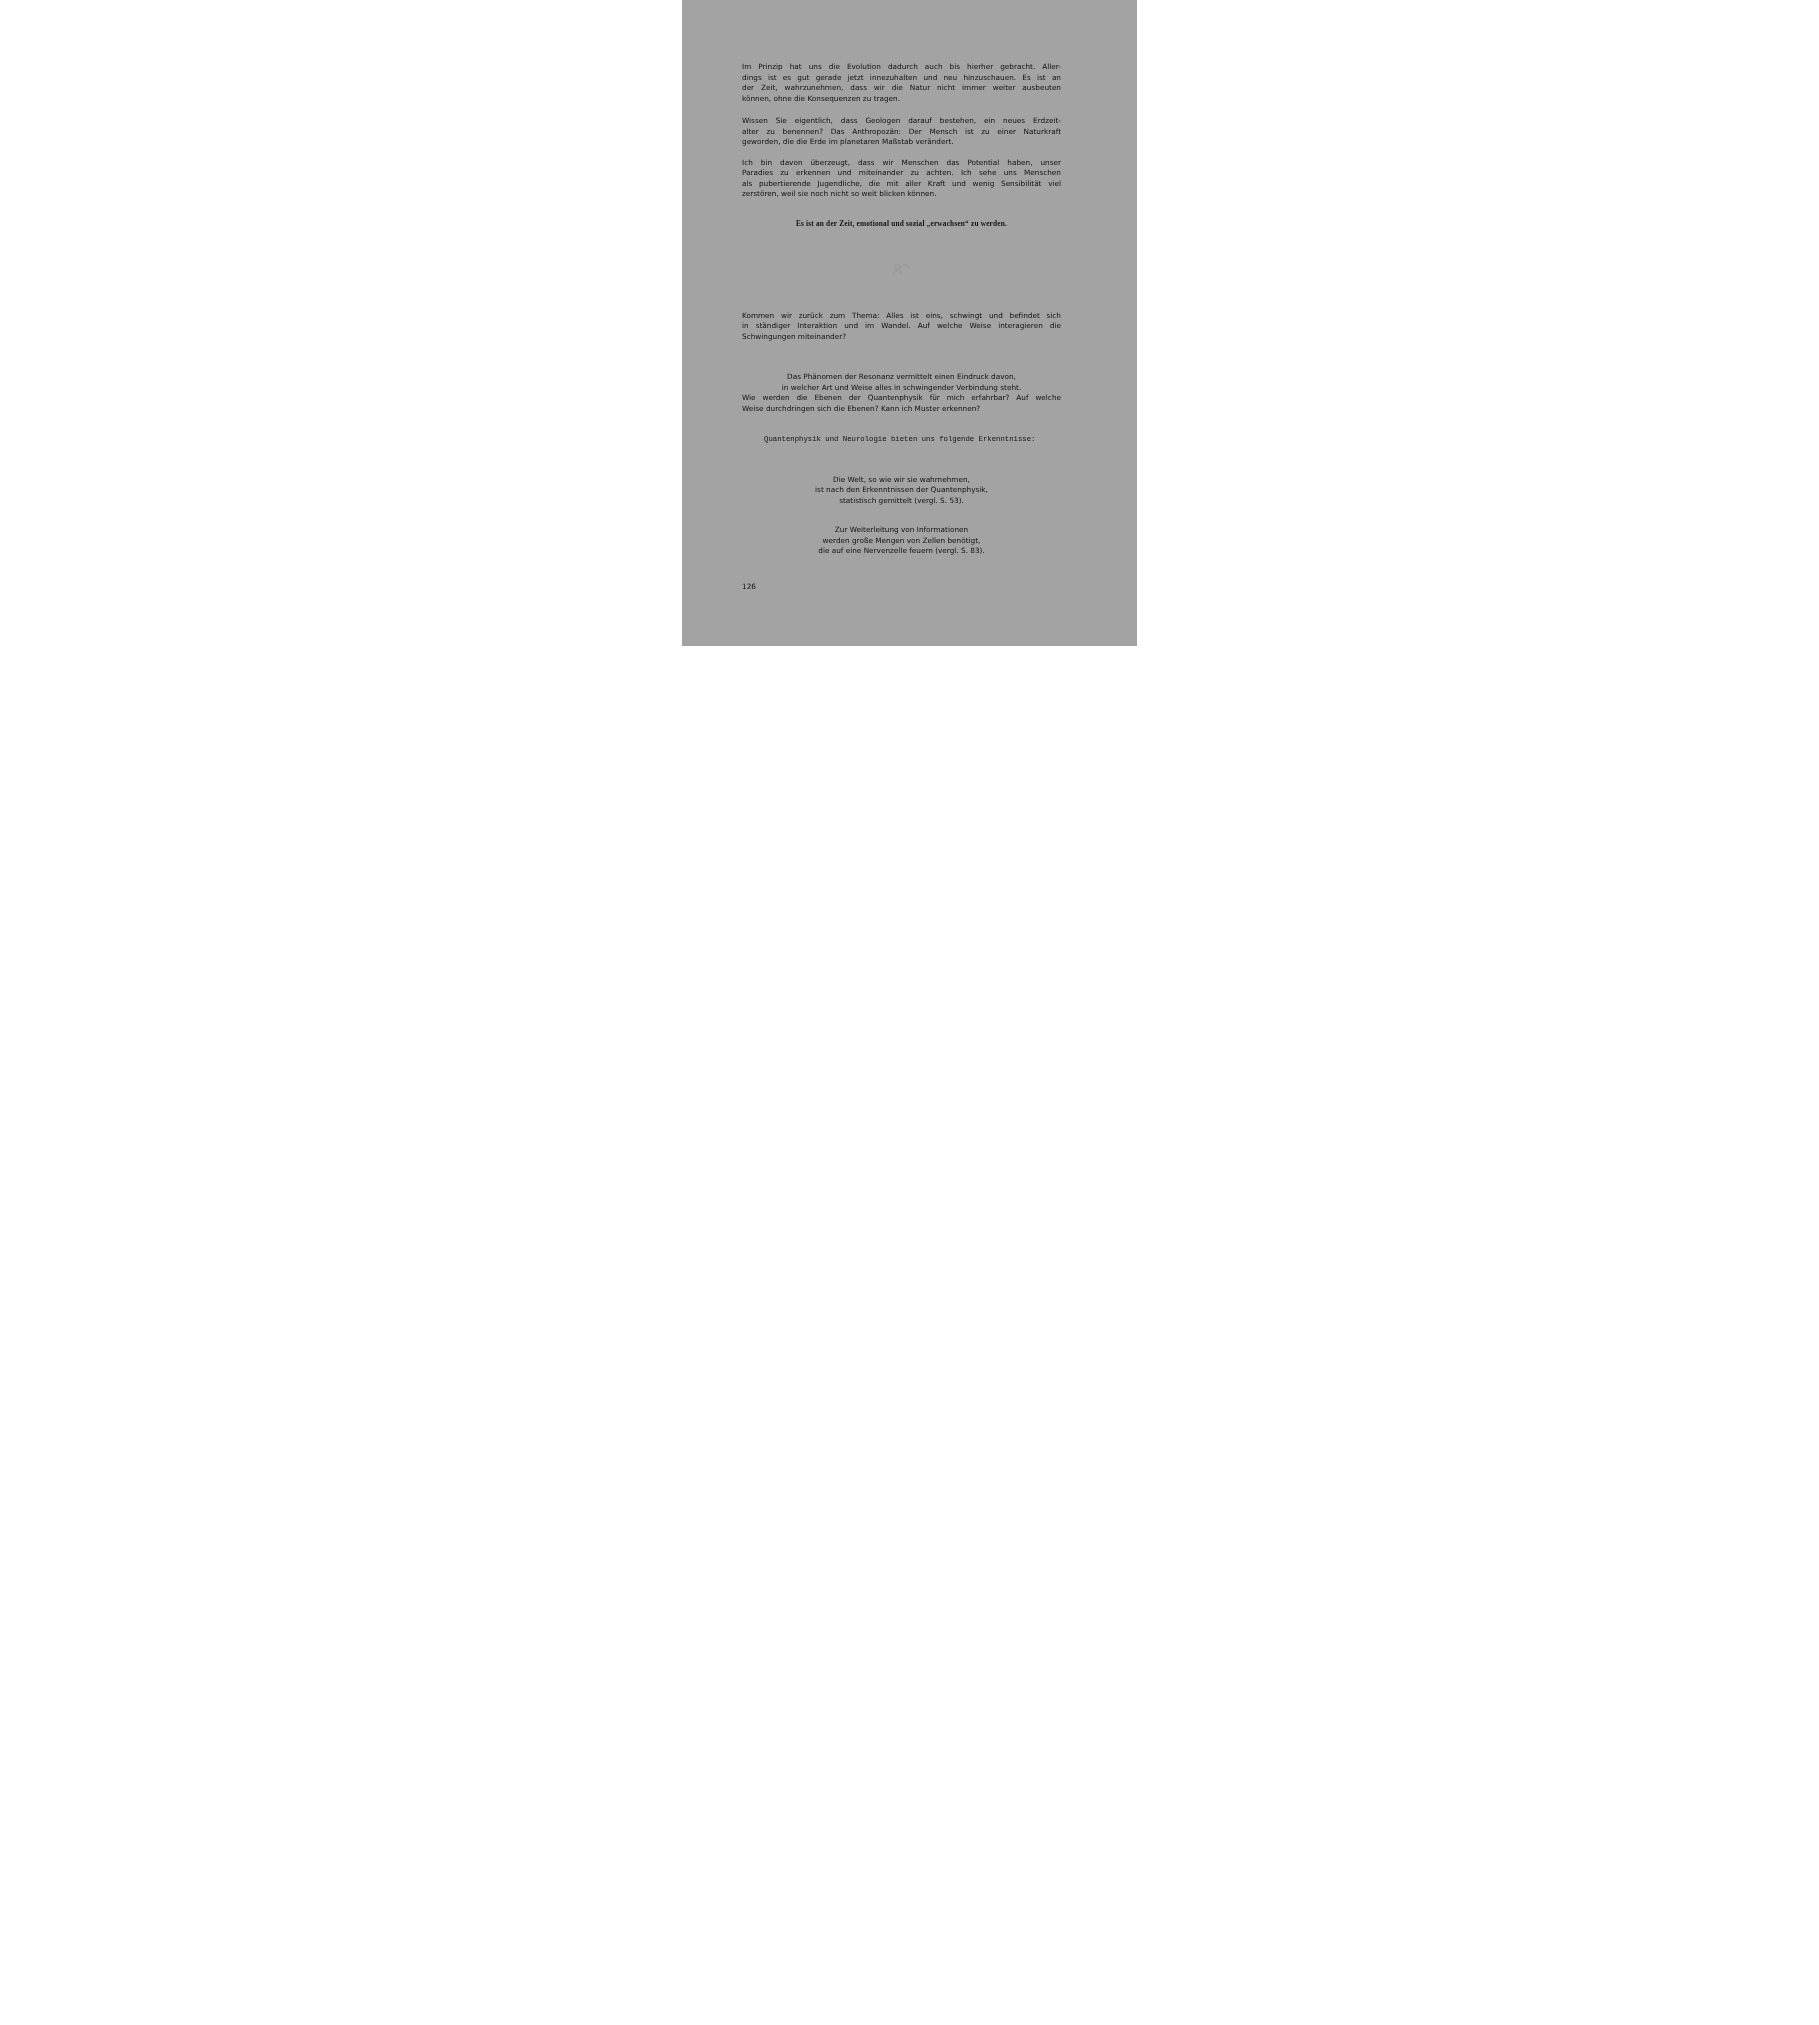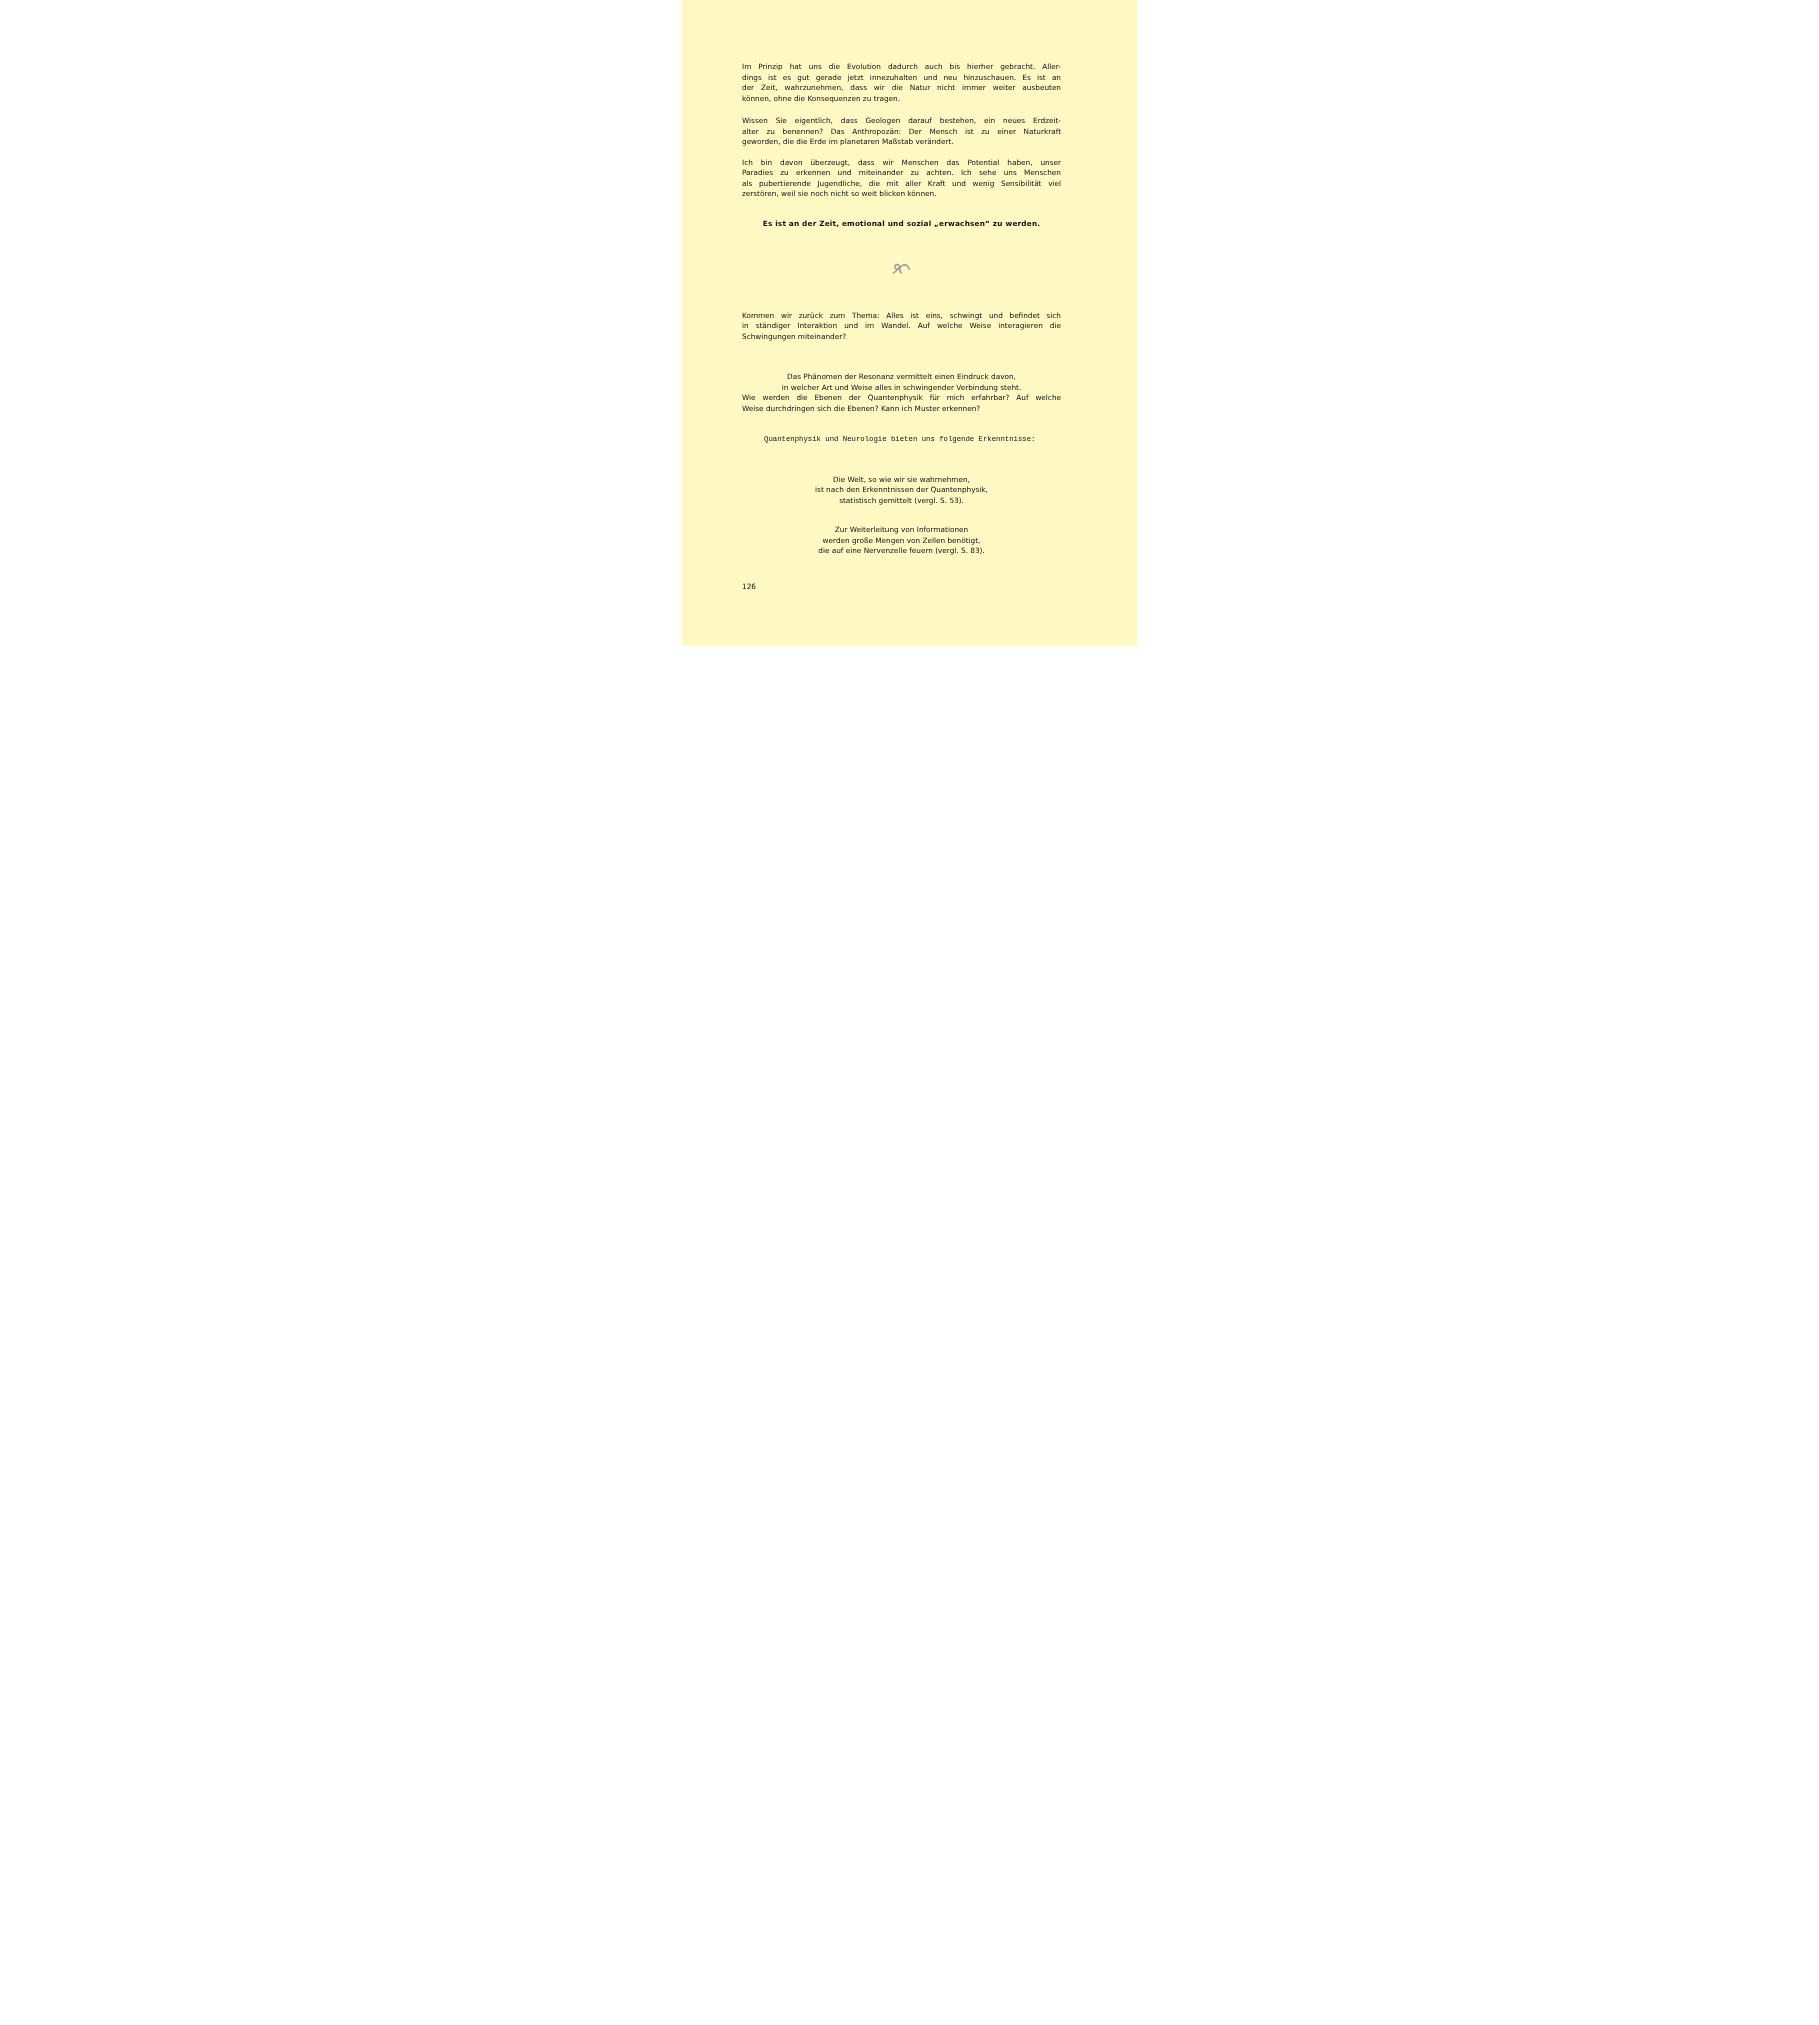--- a/index.html
+++ b/index.html
@@ -1,33 +1,33 @@
 <!DOCTYPE html>
 <html style="font-size:6.5px"><head>
 <meta charset="utf-8">
 <style>
   html,body{margin:0;padding:0;background:#ffffff;}
   .page{
     position:relative;
     width:455px;
     min-height:646px;
     margin:0 auto;
-    background:#fef9c3;
+    background:#a3a3a3;
     color:#111111;
     font-family:"DejaVu Sans","Liberation Sans",sans-serif;
     font-size:7.3px;
     line-height:10.5px;
     box-sizing:border-box;
     padding:60px 76px 16px 60px;
   }
   .ln{min-height:10.5px;}
   .j{text-align:justify;text-align-last:justify;}
   .right{text-align:center;}
   .center{text-align:center;}
-  .heading{font-weight:bold;letter-spacing:0.2px;}
+  .heading{font-weight:bold;letter-spacing:0.2px;font-family:Liberation Serif, serif;}
   .leadin{margin-left:22px;}
   .ornament{display:block;margin:0 auto;}
   .pagenum{}
 </style>
 </head>
 <body>
 
 <div class="page">
 
   <div style="margin-top:2.4px;">

